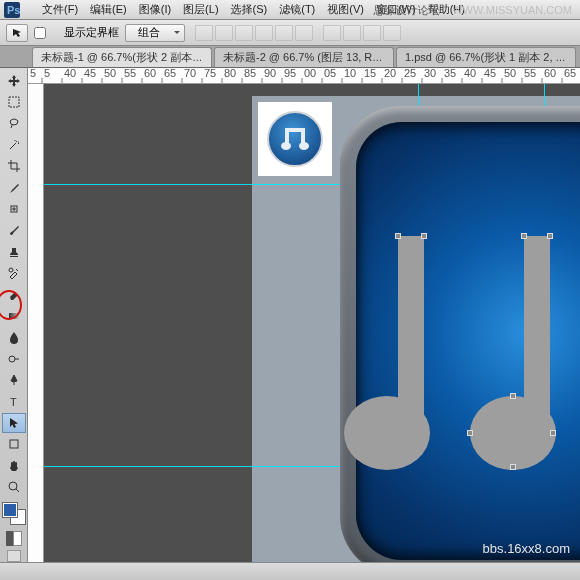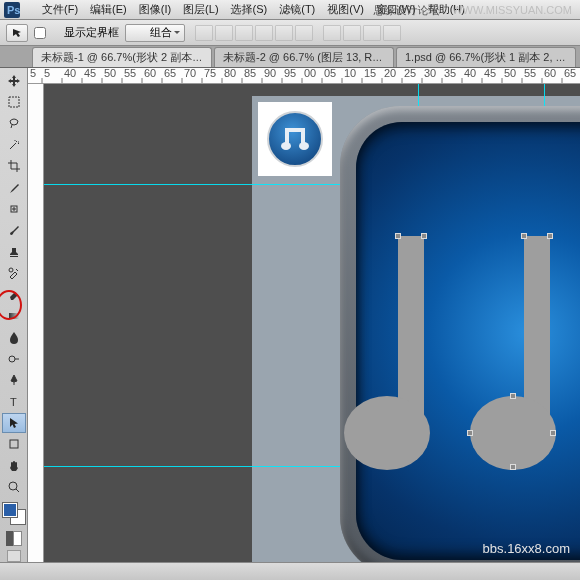--- a/index.html
+++ b/index.html
@@ -6,21 +6,21 @@
 body{width:580px;height:580px;background:#535353;overflow:hidden;position:relative}
 .menubar{height:20px;background:linear-gradient(#eeeeee,#d4d4d4);display:flex;align-items:center;padding:0 4px;border-bottom:1px solid #888}
 .menubar .logo{width:16px;height:16px;margin-right:16px;display:inline-block}
 .menubar .logo svg{width:16px;height:16px}
 .menu-item{padding:0 6px;cursor:pointer;color:#222}
 .optbar{height:26px;background:linear-gradient(#e8e8e8,#cfcfcf);display:flex;align-items:center;padding:0 6px;border-bottom:1px solid #888;gap:6px}
 .arrow-btn{width:22px;height:18px;background:linear-gradient(#fafafa,#ddd);border:1px solid #999;border-radius:2px;display:flex;align-items:center;justify-content:center}
 .arrow-btn svg{width:10px;height:10px}
 .chk{display:flex;align-items:center;gap:18px}
 .chk input{width:12px;height:12px}
-.combo{height:18px;min-width:60px;background:linear-gradient(#fafafa,#ddd);border:1px solid #999;border-radius:2px;display:flex;align-items:center;justify-content:flex-end;padding:0 12px;position:relative;font-size:10px}
+.combo{height:18px;min-width:60px;background:linear-gradient(#fafafa,#ddd);border:1px solid #999;border-radius:2px;display:flex;align-items:center;justify-content:flex-start;padding:0 12px;position:relative;font-size:10px}
 .combo::after{content:"";position:absolute;right:4px;top:6px;border:3px solid transparent;border-top-color:#555}
 .align-swatches{display:flex;gap:2px;margin-left:4px}
 .align-swatches .sw{width:18px;height:16px;background:linear-gradient(#f0f0f0,#d6d6d6);border:1px solid #aaa;border-radius:1px;opacity:.5}
 .tabbar{height:22px;background:#a5a5a5;display:flex;align-items:flex-end;padding-left:32px;border-bottom:1px solid #666}
 .tab{height:20px;padding:2px 8px;background:#c9c9c9;border:1px solid #888;border-bottom:none;border-radius:3px 3px 0 0;margin-right:2px;font-size:10px;color:#333;max-width:180px;white-space:nowrap;overflow:hidden;text-overflow:ellipsis}
 .tab.active{background:#e0e0e0}
 .workspace{position:absolute;left:0;top:68px;right:0;bottom:18px}
 .toolbox{position:absolute;left:0;top:0;width:28px;bottom:0;background:linear-gradient(#d8d8d8,#c4c4c4);border-right:1px solid #888;display:flex;flex-direction:column;align-items:center;padding-top:2px;z-index:5}
 .tool{width:24px;height:20px;margin:1px 0;border:1px solid transparent;display:flex;align-items:center;justify-content:center;color:#333}
 .tool.sel{background:linear-gradient(#bcd4ef,#9abce0);border:1px solid #6a8db0}

